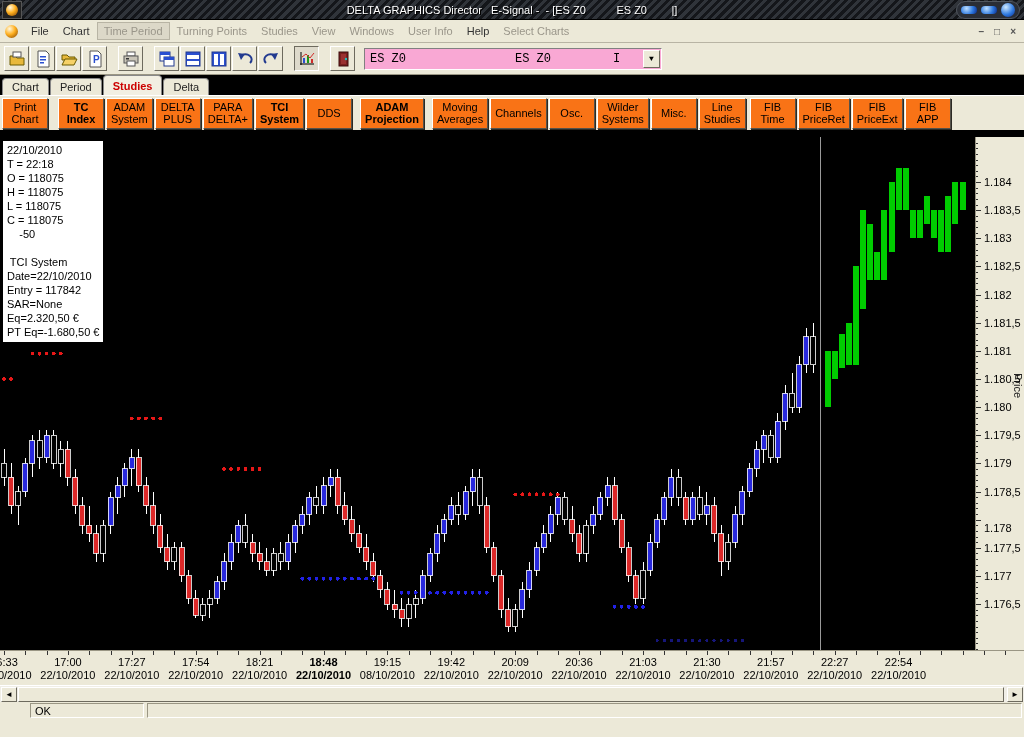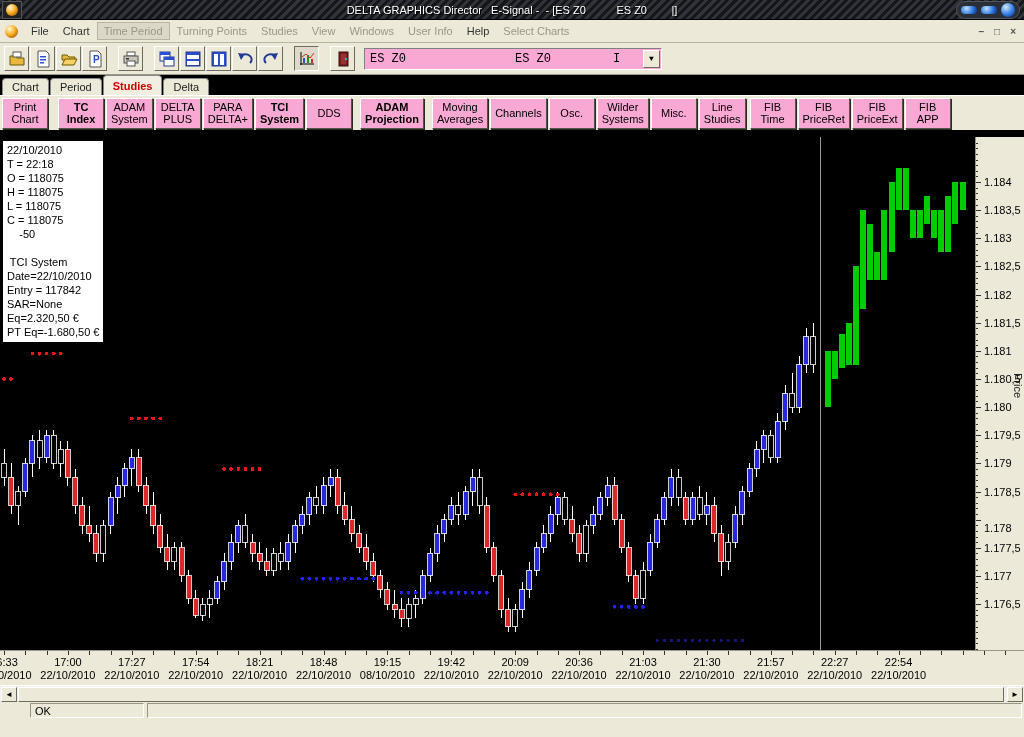--- a/index.html
+++ b/index.html
@@ -57,21 +57,21 @@
   
   .tabstrip { height:20px; flex:0 0 20px; background:#000; display:flex; align-items:flex-end;
     padding-left:2px; }
   .tab { background:#ece9d8; color:#222; border:1px solid #888; border-bottom:none;
     border-radius:4px 4px 0 0; padding:2px 9px 2px 9px; margin-right:1px; height:17px; }
   .tab.active { background:#f2efe2; color:#cc0000; font-weight:bold; height:20px; padding-top:4px; }
 
   
   .studiesbar { height:35px; flex:0 0 35px; background:#ece9d8; display:flex; align-items:center;
     padding:0 2px; border-top:1px solid #fff; }
-  .sbtn { min-width:46px; height:31px; margin-right:2px; background:#f9a8d4; text-align:center;
+  .sbtn { min-width:46px; height:31px; margin-right:2px; background:#f97316; text-align:center;
     border:1px solid; border-color:#fff #55524a #55524a #fff; box-shadow:1px 1px 0 #2c2a24;
     display:flex; align-items:center; justify-content:center; white-space:pre-line;
     line-height:12px; font-size:11px; color:#000; padding:1px 4px; }
   .sbtn.bold { font-weight:bold; }
 
   .blackstrip { height:7px; flex:0 0 7px; background:#000; }
 
   
   .infoline { height:18px; flex:0 0 18px; background:#ece9d8; position:relative;
     color:#00009a; border-bottom:1px solid #c8c4b4; }
@@ -794,21 +794,21 @@
       <div class="xlab" style="left: 4px; white-space: pre;">16:33
 22/10/2010</div>
       <div class="xlab" style="left: 67.9px; white-space: pre;">17:00
 22/10/2010</div>
       <div class="xlab" style="left: 131.8px; white-space: pre;">17:27
 22/10/2010</div>
       <div class="xlab" style="left: 195.7px; white-space: pre;">17:54
 22/10/2010</div>
       <div class="xlab" style="left: 259.6px; white-space: pre;">18:21
 22/10/2010</div>
-      <div class="xlab" style="left: 323.5px; white-space: pre;">18:48
+      <div class="xlab" style="left: 323.5px; white-space: pre; font-weight: bold;">18:48
 22/10/2010</div>
       <div class="xlab" style="left: 387.4px; white-space: pre;">19:15
 08/10/2010</div>
       <div class="xlab" style="left: 451.3px; white-space: pre;">19:42
 22/10/2010</div>
       <div class="xlab" style="left: 515.2px; white-space: pre;">20:09
 22/10/2010</div>
       <div class="xlab" style="left: 579.1px; white-space: pre;">20:36
 22/10/2010</div>
       <div class="xlab" style="left: 643px; white-space: pre;">21:03

